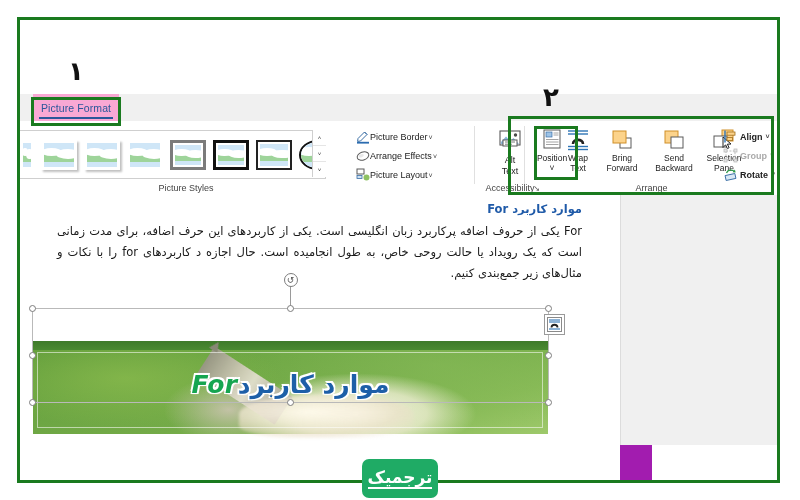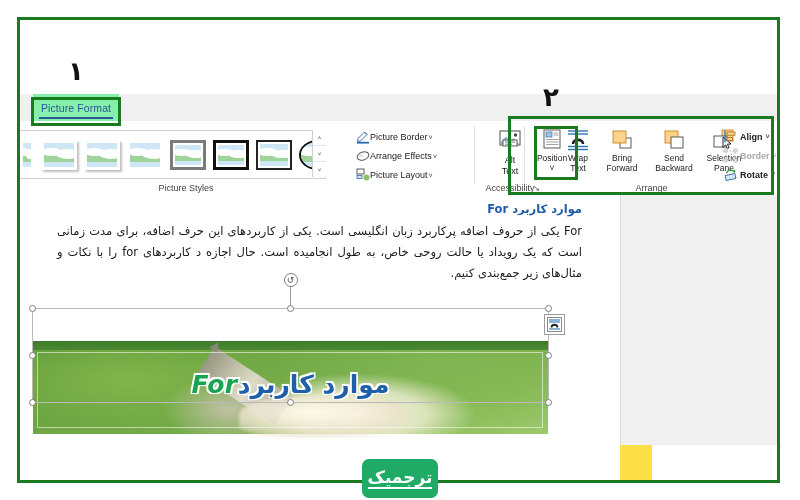--- a/index.html
+++ b/index.html
@@ -37,21 +37,21 @@
     background:#fff;overflow:hidden;
   }
 
   
   .tabstrip{
     position:absolute;left:0;top:0;width:757px;height:27px;
     background:#f0f0f0;
   }
   .tab-active{
     position:absolute;left:13px;top:0px;width:86px;height:27px;
-    background:#86efac;box-sizing:border-box;
+    background:#f9a8d4;box-sizing:border-box;
     display:flex;align-items:center;justify-content:center;
   }
   .tab-active .tab-label{
     font-size:10.5px;color:#2b579a;font-weight:400;letter-spacing:.1px;
   }
   .tab-underline{
     position:absolute;left:19px;top:23px;width:74px;height:2px;background:#2b579a;
   }
 
   
@@ -148,21 +148,21 @@
     position:absolute;left:198px;height:17px;display:flex;align-items:center;gap:3px;font-weight:bold;
   }
   .arr-small .as-ico{width:13px;height:13px;position:relative;flex:0 0 auto;}
   .arr-small .as-txt{font-size:9px;color:#222;}
   .arr-small.disabled .as-txt{color:#aaa;}
   .arr-small .caret{font-size:7px;color:#444;}
   .arr-small.disabled .caret{color:#bbb;}
 
   
   .doc-area{
-    position:absolute;left:0;top:101px;width:632px;height:285px;background:#fde047;
+    position:absolute;left:0;top:101px;width:632px;height:285px;background:#a21caf;
   }
   .page{
     position:absolute;left:0;top:0;width:600px;height:285px;background:#fff;
   }
   .page-gutter{
     position:absolute;left:600px;top:0;width:157px;height:250px;background:#f0f0f0;
     border-left:1px solid #dcdcdc;
   }
 
   
@@ -465,21 +465,21 @@
         <div class="arr-small disabled" style="top:26px;">
           <span class="as-ico">
             <svg width="13" height="13" viewBox="0 0 13 13">
               <rect x="2" y="2" width="9" height="9" fill="none" stroke="#bdbdbd" stroke-width="1" stroke-dasharray="2 1.4"></rect>
               <rect x="0" y="0" width="3" height="3" fill="#e4e4e4" stroke="#bdbdbd" stroke-width=".8"></rect>
               <rect x="10" y="0" width="3" height="3" fill="#e4e4e4" stroke="#bdbdbd" stroke-width=".8"></rect>
               <rect x="0" y="10" width="3" height="3" fill="#e4e4e4" stroke="#bdbdbd" stroke-width=".8"></rect>
               <rect x="10" y="10" width="3" height="3" fill="#e4e4e4" stroke="#bdbdbd" stroke-width=".8"></rect>
             </svg>
           </span>
-          <span class="as-txt">Border</span>
+          <span class="as-txt">Group</span>
           <span class="caret">˅</span>
         </div>
 
         <div class="arr-small" style="top:45px;">
           <span class="as-ico">
             <svg width="13" height="13" viewBox="0 0 13 13">
               <path d="M2.5 5 C3.5 1.8 8.5 1.2 10.5 3.8" fill="none" stroke="#2e9a4a" stroke-width="1.3"></path>
               <path d="M10.9 1.6 L11.6 4.6 L8.6 4.2 Z" fill="#2e9a4a"></path>
               <rect x="1.5" y="6.5" width="10" height="5" fill="#d9e8f5" stroke="#3a6ea5" stroke-width=".9" transform="rotate(-12 6.5 9)"></rect>
             </svg>

